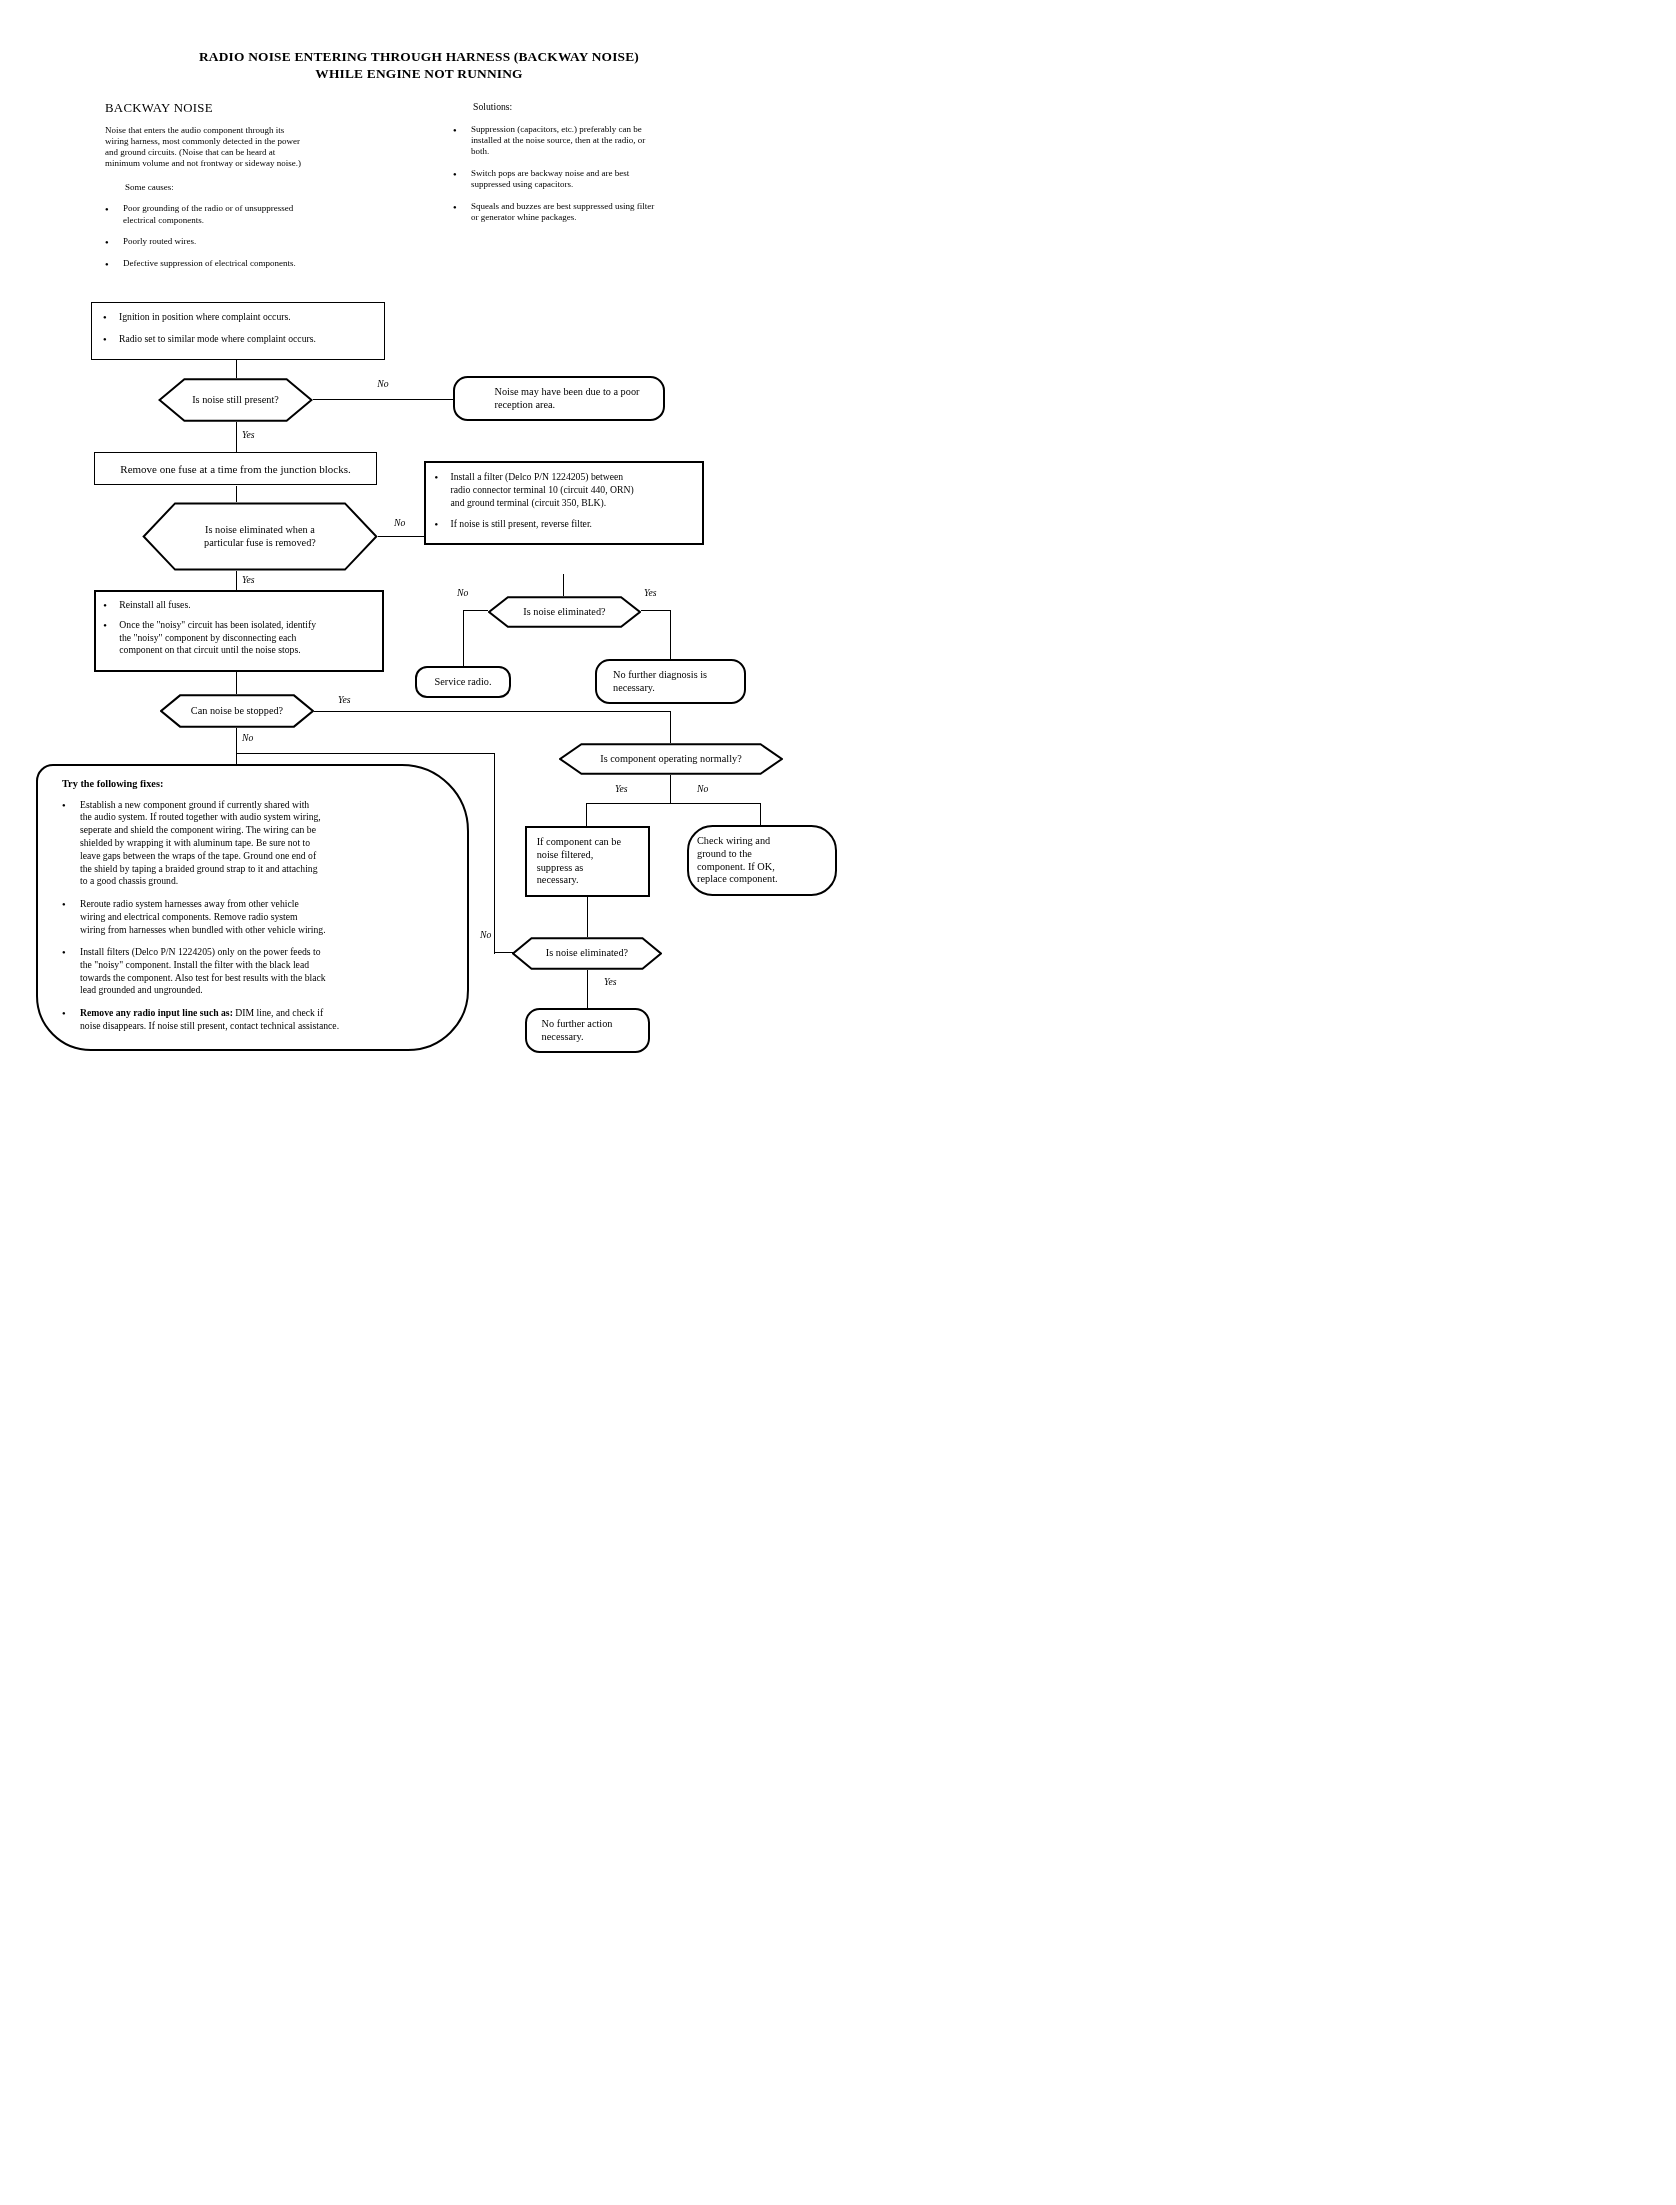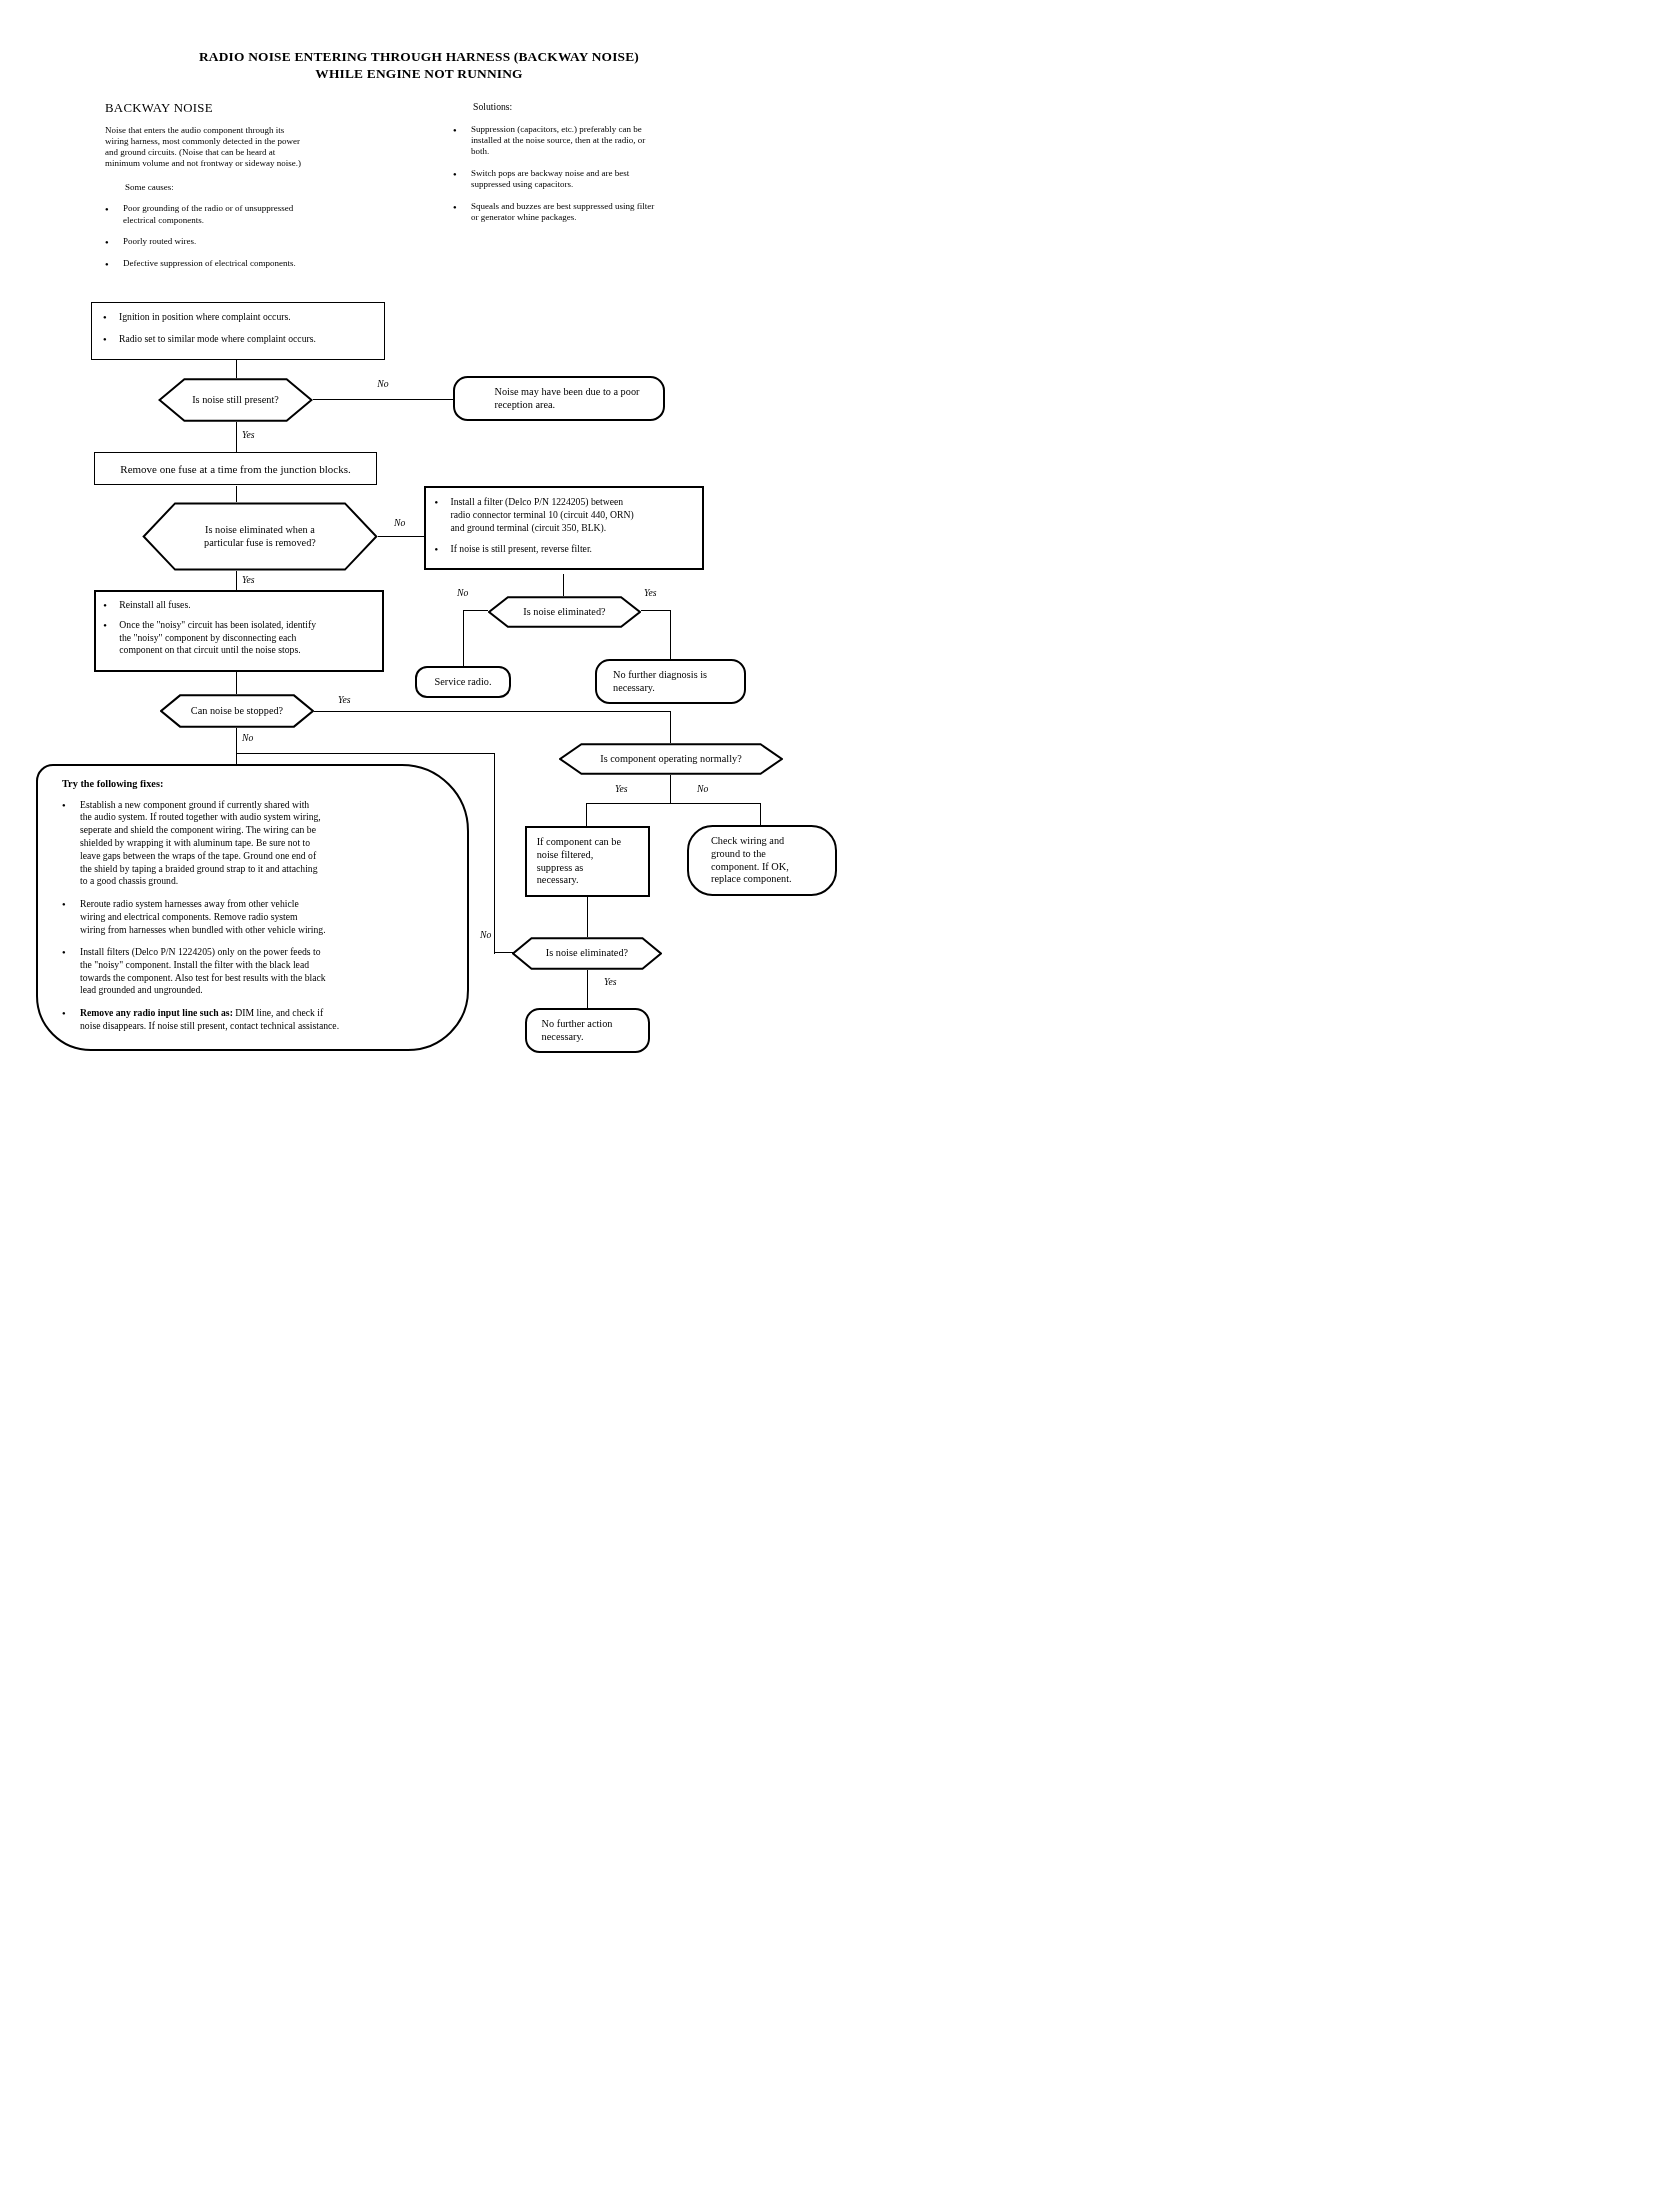--- a/index.html
+++ b/index.html
@@ -130,21 +130,21 @@
   </div>
 
   <div class="hex" style="left:142px;top:502px;width:236px;height:69px;">
     <svg viewBox="0 0 100 100" preserveAspectRatio="none">
         <polygon points="14,2 86,2 99.3,50 86,98 14,98 0.7,50" fill="#fff" stroke="#000" stroke-width="2" vector-effect="non-scaling-stroke"></polygon>
       </svg>
     <span class="hex-text pre">Is noise eliminated when a
 particular fuse is removed?</span>
   </div>
 
-  <div class="box thick" style="left:424px;top:486px;width:280px;height:84px;padding:7.3px 6px 0 8.5px;">
+  <div class="box thick" style="left:424px;top:461px;width:280px;height:84px;padding:7.3px 6px 0 8.5px;">
     <div class="boxlist">
       <div class="bullet" style="margin-top:1.2px;">
           <span class="dot">●</span>
           <span class="btext pre">Install a filter (Delco P/N 1224205) between
 radio connector terminal 10 (circuit 440, ORN)
 and ground terminal (circuit 350, BLK).</span>
         </div>
       <div class="bullet">
           <span class="dot">●</span>
           <span class="btext pre">If noise is still present, reverse filter.</span>
@@ -197,21 +197,21 @@
     <span class="hex-text">Is component operating normally?</span>
   </div>
 
   <div class="box thick node-txt vcenter" style="left:525px;top:826px;width:125px;height:71px;padding-left:9.7px;">
     <span class="pre">If component can be
 noise filtered,
 suppress as
 necessary.</span>
   </div>
 
-  <div class="box thick node-txt vcenter" style="left:687px;top:825px;width:150px;height:71px;border-radius:25.5px;padding-left:22px;">
+  <div class="box thick node-txt vcenter" style="left:687px;top:825px;width:150px;height:71px;border-radius:25.5px;padding-left:8px;">
     <span class="pre">Check wiring and
 ground to the
 component. If OK,
 replace component.</span>
   </div>
 
   <div class="hex" style="left:512px;top:937px;width:150px;height:33px;">
     <svg viewBox="0 0 100 100" preserveAspectRatio="none">
         <polygon points="13,4 87,4 99.3,50 87,96 13,96 0.7,50" fill="#fff" stroke="#000" stroke-width="2" vector-effect="non-scaling-stroke"></polygon>
       </svg>

